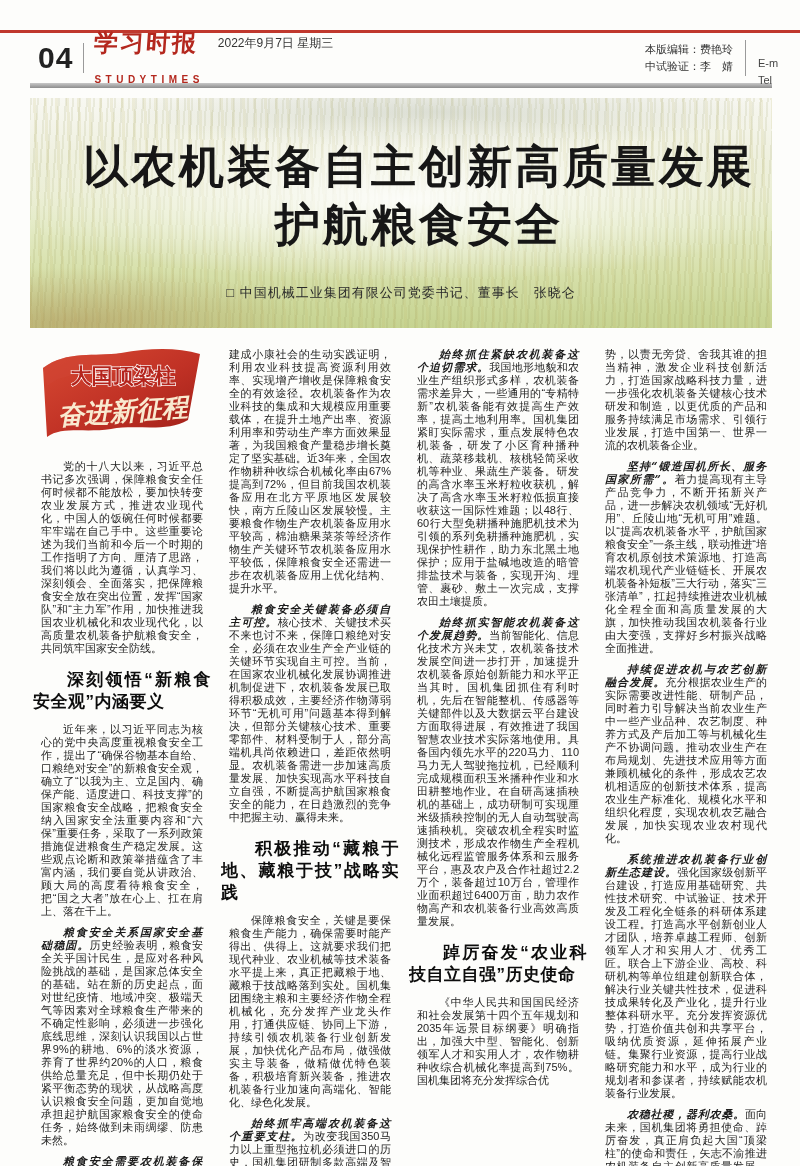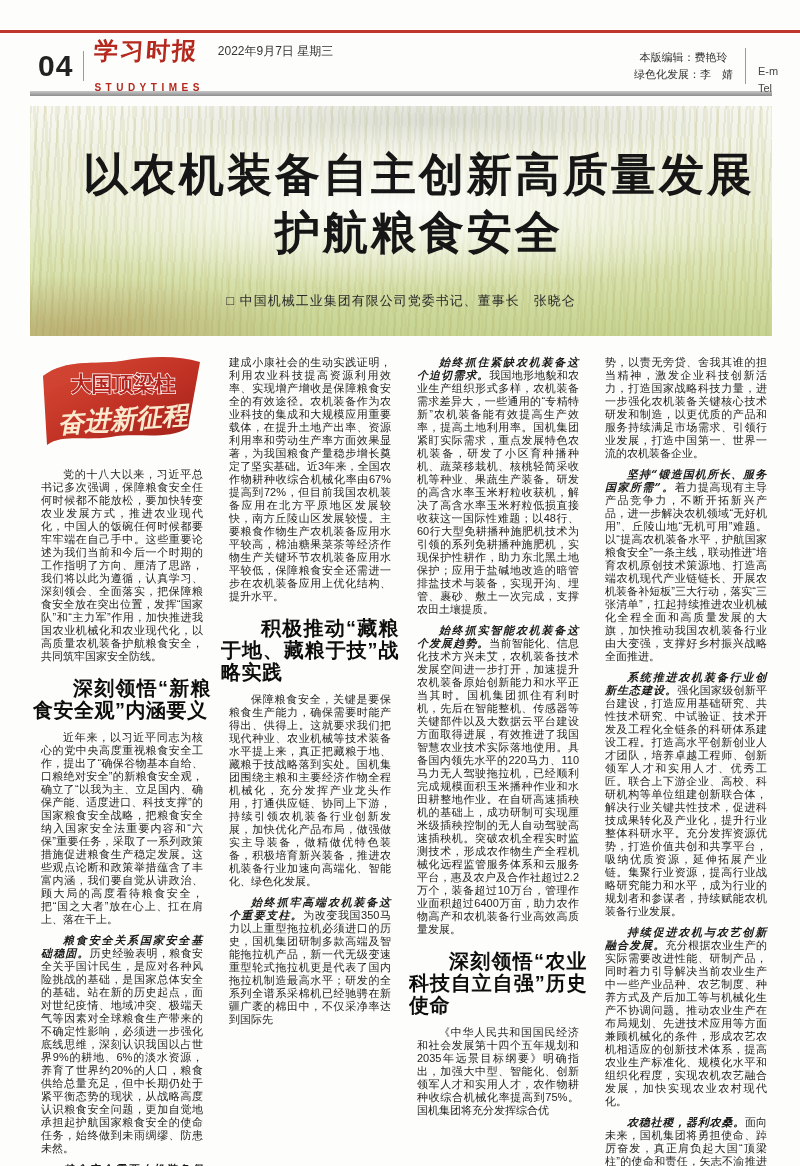--- a/index.html
+++ b/index.html
@@ -4,30 +4,30 @@
 <style>
   html,body{margin:0;padding:0;}
   body{width:800px;height:1166px;background:#fdfdfb;overflow:hidden;
        font-family:"Liberation Sans",sans-serif;color:#2b2b2b;}
   .page{position:relative;width:800px;height:1166px;}
 
   
   .top-rule{margin-top:30px;height:3px;background:#c0382d;}
 
   
-  .masthead-row{display:flex;align-items:center;height:46px;padding:10px 8px 0 38px;}
+  .masthead-row{display:flex;align-items:center;height:46px;padding:2px 8px 0 38px;}
   .pageno{font-size:30px;font-weight:bold;color:#222;letter-spacing:1px;}
   .vrule{width:1px;height:30px;background:#9a9a9a;margin:0 10px;}
   .vrule.tall{height:36px;margin:0 12px;}
   .mast{display:flex;flex-direction:column;line-height:1;}
   .mast-cn{font-family:"DejaVu Serif",serif;font-weight:900;font-size:24px;color:#b4281e;letter-spacing:2px;transform:skewX(-4deg);}
   .mast-en{font-size:10px;color:#b4281e;letter-spacing:4.5px;margin-top:20px;font-weight:bold;}
   .issue-date{font-size:12px;color:#333;margin:0 0 29px 14px;align-self:center;}
   .flex-spacer{flex:1;}
-  .editors{font-family:"DejaVu Serif",serif;font-size:11px;color:#333;line-height:17px;text-align:center;}
+  .editors{font-family:"DejaVu Serif",serif;font-size:11px;color:#333;line-height:17px;text-align:left;}
   .contact{font-size:11px;color:#444;line-height:17px;width:34px;overflow:hidden;margin-top:28px;}
 
   .gray-rule{height:5px;background:linear-gradient(180deg,#c8c8c8,#8d8d8d);margin:2px 28px 0 30px;}
 
   
   .banner{position:relative;margin:10px 28px 12px 30px;height:230px;overflow:hidden;
     background:
       radial-gradient(ellipse 75% 50% at 50% 44%, rgba(255,255,255,0.88), rgba(255,255,255,0) 72%),
       radial-gradient(ellipse 45% 35% at 6% 98%, rgba(165,105,55,0.32), rgba(165,105,55,0) 70%),
       radial-gradient(ellipse 60% 22% at 55% 6%, rgba(188,194,182,0.45), rgba(188,194,182,0) 75%),
@@ -39,21 +39,21 @@
   .title span{display:block;}
   .byline{position:absolute;left:0;right:0;bottom:26px;text-align:center;font-size:13px;color:#2a2a2a;letter-spacing:1px;}
 
   
   .cols{display:flex;gap:10px;margin:0 26px 0 33px;height:826px;overflow:hidden;}
   .col{width:178px;flex:0 0 178px;overflow:hidden;font-size:11px;line-height:13px;
        text-align:justify;color:#242424;}
   .col p{margin:8px;text-indent:2em;}
   .col p.noindent{text-indent:0;}
   .col .lead{font-family:"DejaVu Serif",serif;font-style:italic;font-weight:600;letter-spacing:0.8px;color:#1c1c1c;}
-  .col h3.sec{font-size:20px;line-height:22px;font-weight:800;color:#0d0d0d;
+  .col h3.sec{font-size:17px;line-height:22px;font-weight:800;color:#0d0d0d;
               margin:14px 0 10px;text-indent:2em;letter-spacing:0.5px;}
 
   
   .badge{width:170px;height:106px;margin:2px auto 12px;}
 </style>
 </head>
 <body>
 
 <div class="page">
 
@@ -63,21 +63,21 @@
     <div class="pageno">04</div>
     <div class="vrule"></div>
     <div class="mast">
       <div class="mast-cn">学习时报</div>
       <div class="mast-en">STUDYTIMES</div>
     </div>
     <div class="issue-date">2022年9月7日 星期三</div>
     <div class="flex-spacer"></div>
     <div class="editors">
       <div>本版编辑：费艳玲</div>
-      <div>绿色化发展：李　婧</div>
+      <div>中试验证：李　婧</div>
     </div>
     <div class="vrule tall"></div>
     <div class="contact">
       <div>E-m</div>
       <div>Tel</div>
     </div>
   </header>
 
   <div class="gray-rule"></div>
 
@@ -107,32 +107,33 @@
         </svg>
       </div>
     <p>党的十八大以来，习近平总书记多次强调，保障粮食安全任何时候都不能放松，要加快转变农业发展方式，推进农业现代化，中国人的饭碗任何时候都要牢牢端在自己手中。这些重要论述为我们当前和今后一个时期的工作指明了方向、厘清了思路，我们将以此为遵循，认真学习、深刻领会、全面落实，把保障粮食安全放在突出位置，发挥“国家队”和“主力军”作用，加快推进我国农业机械化和农业现代化，以高质量农机装备护航粮食安全，共同筑牢国家安全防线。</p>
         <h3 class="sec">深刻领悟“新粮食安全观”内涵要义</h3>
         <p>近年来，以习近平同志为核心的党中央高度重视粮食安全工作，提出了“确保谷物基本自给、口粮绝对安全”的新粮食安全观，确立了“以我为主、立足国内、确保产能、适度进口、科技支撑”的国家粮食安全战略，把粮食安全纳入国家安全法重要内容和“六保”重要任务，采取了一系列政策措施促进粮食生产稳定发展。这些观点论断和政策举措蕴含了丰富内涵，我们要自觉从讲政治、顾大局的高度看待粮食安全，把“国之大者”放在心上、扛在肩上、落在干上。</p>
         <p><span class="lead">粮食安全关系国家安全基础稳固。</span>历史经验表明，粮食安全关乎国计民生，是应对各种风险挑战的基础，是国家总体安全的基础。站在新的历史起点，面对世纪疫情、地域冲突、极端天气等因素对全球粮食生产带来的不确定性影响，必须进一步强化底线思维，深刻认识我国以占世界9%的耕地、6%的淡水资源，养育了世界约20%的人口，粮食供给总量充足，但中长期仍处于紧平衡态势的现状，从战略高度认识粮食安全问题，更加自觉地承担起护航国家粮食安全的使命任务，始终做到未雨绸缪、防患未然。</p>
         <p><span class="lead">粮食安全需要农机装备保障支撑。</span>我国从彻底摆脱温饱问题到全面</p>
       </div>
     <div class="col">
         <p class="noindent">建成小康社会的生动实践证明，利用农业科技提高资源利用效率、实现增产增收是保障粮食安全的有效途径。农机装备作为农业科技的集成和大规模应用重要载体，在提升土地产出率、资源利用率和劳动生产率方面效果显著，为我国粮食产量稳步增长奠定了坚实基础。近3年来，全国农作物耕种收综合机械化率由67%提高到72%，但目前我国农机装备应用在北方平原地区发展较快，南方丘陵山区发展较慢。主要粮食作物生产农机装备应用水平较高，棉油糖果菜茶等经济作物生产关键环节农机装备应用水平较低，保障粮食安全还需进一步在农机装备应用上优化结构、提升水平。</p>
+        <p><span class="lead">粮食安全关键装备必须自主可控。</span>核心技术、关键技术买不来也讨不来，保障口粮绝对安全，必须在农业生产全产业链的关键环节实现自主可控。当前，在国家农业机械化发展协调推进机制促进下，农机装备发展已取得积极成效，主要经济作物薄弱环节“无机可用”问题基本得到解决，但部分关键核心技术、重要零部件、材料受制于人，部分高端机具尚依赖进口，差距依然明显。农机装备需进一步加速高质量发展、加快实现高水平科技自立自强，不断提高护航国家粮食安全的能力，在日趋激烈的竞争中把握主动、赢得未来。</p>
         <h3 class="sec">积极推动“藏粮于地、藏粮于技”战略实践</h3>
         <p>保障粮食安全，关键是要保粮食生产能力，确保需要时能产得出、供得上。这就要求我们把现代种业、农业机械等技术装备水平提上来，真正把藏粮于地、藏粮于技战略落到实处。国机集团围绕主粮和主要经济作物全程机械化，充分发挥产业龙头作用，打通供应链、协同上下游，持续引领农机装备行业创新发展，加快优化产品布局，做强做实主导装备，做精做优特色装备，积极培育新兴装备，推进农机装备行业加速向高端化、智能化、绿色化发展。</p>
         <p><span class="lead">始终抓牢高端农机装备这个重要支柱。</span>为改变我国350马力以上重型拖拉机必须进口的历史，国机集团研制多款高端及智能拖拉机产品，新一代无级变速重型轮式拖拉机更是代表了国内拖拉机制造最高水平；研发的全系列全谱系采棉机已经驰骋在新疆广袤的棉田中，不仅采净率达到国际先</p>
       </div>
     <div class="col">
         <p><span class="lead">始终抓住紧缺农机装备这个迫切需求。</span>我国地形地貌和农业生产组织形式多样，农机装备需求差异大，一些通用的“专精特新”农机装备能有效提高生产效率，提高土地利用率。国机集团紧盯实际需求，重点发展特色农机装备，研发了小区育种播种机、蔬菜移栽机、核桃轻简采收机等种业、果蔬生产装备。研发的高含水率玉米籽粒收获机，解决了高含水率玉米籽粒低损直接收获这一国际性难题；以48行、60行大型免耕播种施肥机技术为引领的系列免耕播种施肥机，实现保护性耕作，助力东北黑土地保护；应用于盐碱地改造的暗管排盐技术与装备，实现开沟、埋管、裹砂、敷土一次完成，支撑农田土壤提质。</p>
         <p><span class="lead">始终抓实智能农机装备这个发展趋势。</span>当前智能化、信息化技术方兴未艾，农机装备技术发展空间进一步打开，加速提升农机装备原始创新能力和水平正当其时。国机集团抓住有利时机，先后在智能整机、传感器等关键部件以及大数据云平台建设方面取得进展，有效推进了我国智慧农业技术实际落地使用。具备国内领先水平的220马力、110马力无人驾驶拖拉机，已经顺利完成规模面积玉米播种作业和水田耕整地作业。在自研高速插秧机的基础上，成功研制可实现厘米级插秧控制的无人自动驾驶高速插秧机。突破农机全程实时监测技术，形成农作物生产全程机械化远程监管服务体系和云服务平台，惠及农户及合作社超过2.2万个，装备超过10万台，管理作业面积超过6400万亩，助力农作物高产和农机装备行业高效高质量发展。</p>
-        <h3 class="sec">深刻领悟“农业科技自立自强”历史使命</h3>
+        <h3 class="sec">踔厉奋发“农业科技自立自强”历史使命</h3>
         <p>《中华人民共和国国民经济和社会发展第十四个五年规划和2035年远景目标纲要》明确指出，加强大中型、智能化、创新领军人才和实用人才，农作物耕种收综合机械化率提高到75%。国机集团将充分发挥综合优</p>
       </div>
     <div class="col">
         <p class="noindent">势，以责无旁贷、舍我其谁的担当精神，激发企业科技创新活力，打造国家战略科技力量，进一步强化农机装备关键核心技术研发和制造，以更优质的产品和服务持续满足市场需求、引领行业发展，打造中国第一、世界一流的农机装备企业。</p>
         <p><span class="lead">坚持“锻造国机所长、服务国家所需”。</span>着力提高现有主导产品竞争力，不断开拓新兴产品，进一步解决农机领域“无好机用”、丘陵山地“无机可用”难题。以“提高农机装备水平，护航国家粮食安全”一条主线，联动推进“培育农机原创技术策源地、打造高端农机现代产业链链长、开展农机装备补短板”三大行动，落实“三张清单”，扛起持续推进农业机械化全程全面和高质量发展的大旗，加快推动我国农机装备行业由大变强，支撑好乡村振兴战略全面推进。</p>
+        <p><span class="lead">持续促进农机与农艺创新融合发展。</span>充分根据农业生产的实际需要改进性能、研制产品，同时着力引导解决当前农业生产中一些产业品种、农艺制度、种养方式及产后加工等与机械化生产不协调问题。推动农业生产在布局规划、先进技术应用等方面兼顾机械化的条件，形成农艺农机相适应的创新技术体系，提高农业生产标准化、规模化水平和组织化程度，实现农机农艺融合发展，加快实现农业农村现代化。</p>
         <p><span class="lead">系统推进农机装备行业创新生态建设。</span>强化国家级创新平台建设，打造应用基础研究、共性技术研究、中试验证、技术开发及工程化全链条的科研体系建设工程。打造高水平创新创业人才团队，培养卓越工程师、创新领军人才和实用人才、优秀工匠。联合上下游企业、高校、科研机构等单位组建创新联合体，解决行业关键共性技术，促进科技成果转化及产业化，提升行业整体科研水平。充分发挥资源优势，打造价值共创和共享平台，吸纳优质资源，延伸拓展产业链。集聚行业资源，提高行业战略研究能力和水平，成为行业的规划者和参谋者，持续赋能农机装备行业发展。</p>
-        <p><span class="lead">持续促进农机与农艺创新融合发展。</span>充分根据农业生产的实际需要改进性能、研制产品，同时着力引导解决当前农业生产中一些产业品种、农艺制度、种养方式及产后加工等与机械化生产不协调问题。推动农业生产在布局规划、先进技术应用等方面兼顾机械化的条件，形成农艺农机相适应的创新技术体系，提高农业生产标准化、规模化水平和组织化程度，实现农机农艺融合发展，加快实现农业农村现代化。</p>
         <p><span class="lead">农稳社稷，器利农桑。</span>面向未来，国机集团将勇担使命、踔厉奋发，真正肩负起大国“顶梁柱”的使命和责任，矢志不渝推进农机装备自主创新高质量发展，为加快推进我国农业机械化和农业现代化、为保障粮食安全和全面推进乡村振兴作出更大贡献，以实际行动迎接党的二十大胜利召开！</p>
       </div>
   </section>
 
 </div>
 
 </body></html>

